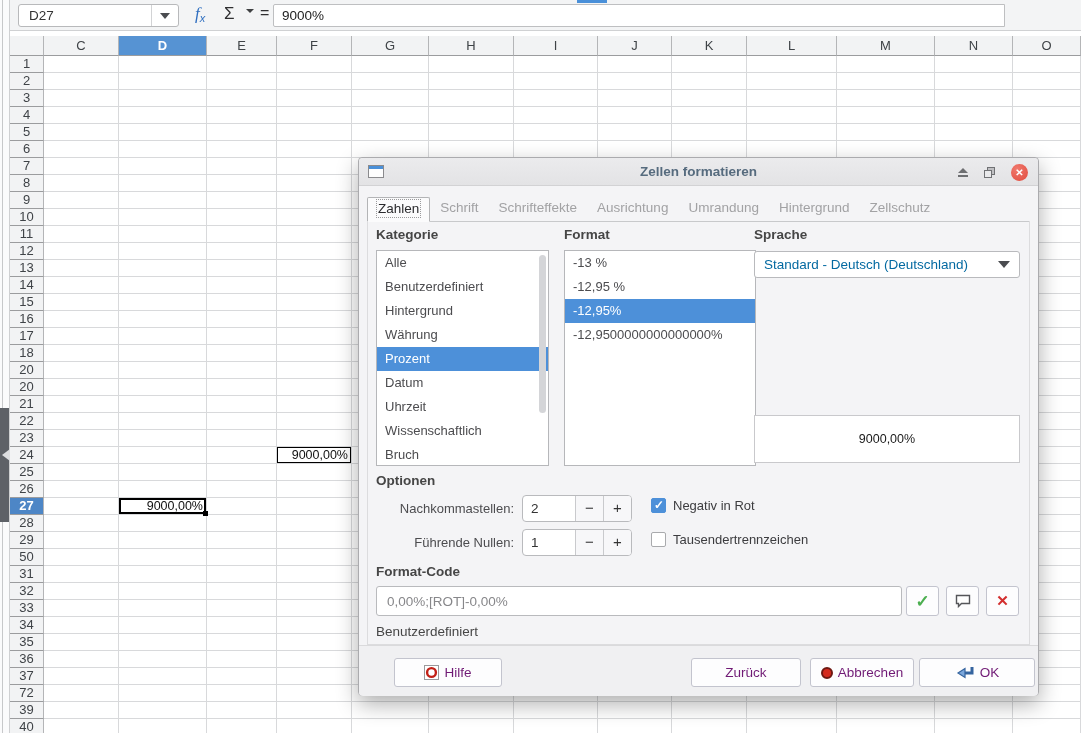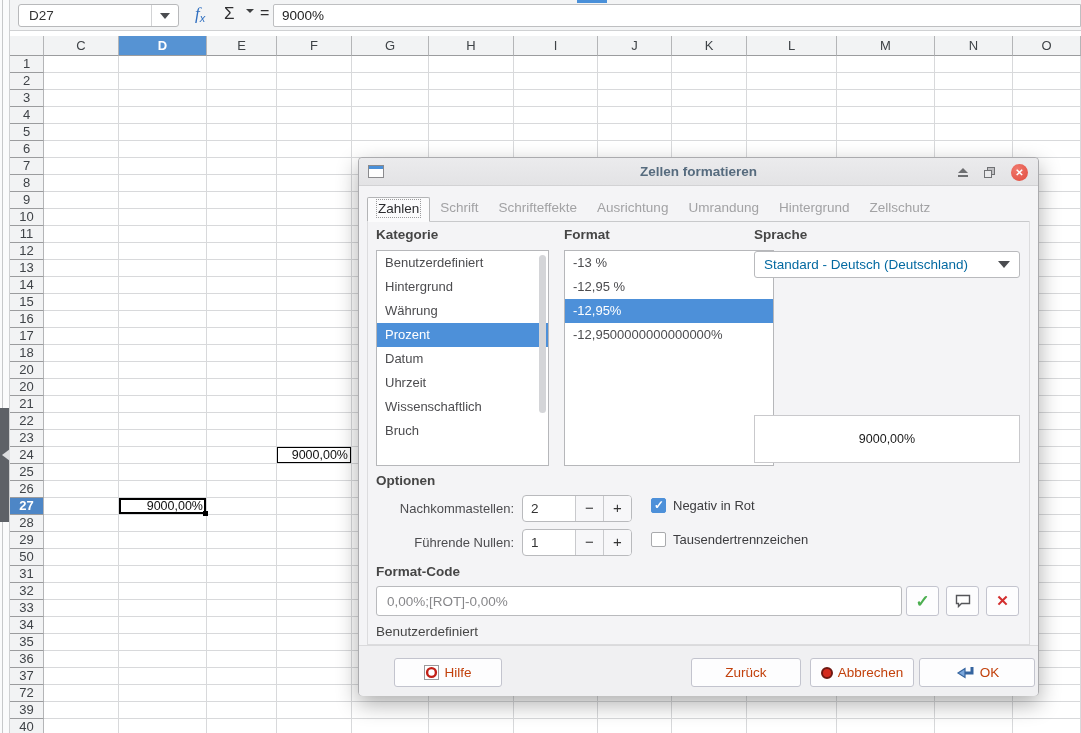--- a/index.html
+++ b/index.html
@@ -26,21 +26,21 @@
                  display:flex; align-items:center; justify-content:center; }
   .tri-down { width:0; height:0; border-left:5px solid transparent; border-right:5px solid transparent;
               border-top:6px solid #4a4c50; }
   .tri-down.small { border-left-width:4px; border-right-width:4px; border-top-width:4px; border-top-color:#3f4042; }
   .fx { position:absolute; left:185px; top:4px; color:#2f6fc0; font-style:italic; cursor:pointer; }
   .fx .f { font-family:"Liberation Serif", serif; font-size:17px; }
   .fx .x { font-size:11px; position:relative; top:3px; }
   .sigma { position:absolute; left:214px; top:4px; font-size:17px; color:#2e2e30; }
   .sigma-arrow { position:absolute; left:236px; top:13px; }
   .equals { position:absolute; left:250px; top:4px; font-size:16px; color:#2e2e30; }
-  .formula-input { position:absolute; left:263px; top:4px; width:808px; height:23px; background:#fff;
+  .formula-input { position:absolute; left:263px; top:4px; width:732px; height:23px; background:#fff;
                    border:1px solid #bebfc1; border-radius:2px 0 0 2px; display:flex; align-items:center; }
   .formula-input span { padding-left:8px; font-size:13.5px; color:#222; }
   .top-blue-strip { position:absolute; left:577px; top:0; width:30px; height:3px; background:#4a90d9; }
 
   
   #sheet { position:absolute; left:10px; top:36px; width:1071px; height:697px; overflow:hidden; }
   .srow { display:flex; height:17px; }
   .srow.hdr { height:20px; }
   .scell { flex:none; border-right:1px solid #d8d9db; border-bottom:1px solid #d8d9db;
            font-size:12.5px; color:#111; overflow:visible; }
@@ -132,21 +132,21 @@
               border:1px solid #c3c4ce; border-radius:3px; display:flex; align-items:center;
               justify-content:center; cursor:pointer; }
   .mini-btn .check { color:var(--checkmark-green,#4caf50); font-size:17px; font-weight:bold; }
   .mini-btn .cross { color:var(--cancel-icon-red,#d32f2f); font-size:15px; font-weight:bold; }
 
   .dlg-sep { position:absolute; left:0; top:487px; width:100%; border-top:1px solid #dadadc; }
   .dlg-bottom { position:absolute; left:0; top:488px; width:100%; height:50px; background:#f0f0f2;
                 border-radius:0 0 4px 4px; }
   .pbtn { position:absolute; top:500px; height:29px; background:#fdfdfe; border:1px solid #c3c4ce;
           border-radius:3px; display:flex; align-items:center; justify-content:center; gap:5px;
-          font-size:13.5px; color:#c2410c; cursor:pointer; }
+          font-size:13.5px; color:#701a75; cursor:pointer; }
   .help-icon { width:15px; height:15px; border:1px solid #9a9a9c; background:#fff; flex:none; }
   .cancel-icon { width:12px; height:12px; border-radius:50%; background:#d42a1e;
                  border:2px solid #6e1812; flex:none; }
 </style>
 </head>
 <body>
 
 <div id="app">
 
   <div class="left-strip">
@@ -854,31 +854,32 @@
         <span class="tab"><span class="tab-inner">Hintergrund</span></span>
         <span class="tab"><span class="tab-inner">Zellschutz</span></span>
       </div>
     <div class="panel-border"></div>
 
     <div class="lbl bold" style="left:17px; top:69px;">Kategorie</div>
     <div class="lbl bold" style="left:205px; top:69px;">Format</div>
     <div class="lbl bold" style="left:395px; top:69px;">Sprache</div>
 
     <div class="listbox" id="category-list" style="left:17px; top:92px; width:173px; height:216px;">
+      <div class="list-item">Alle</div>
         <div class="list-item">Benutzerdefiniert</div>
         <div class="list-item">Hintergrund</div>
         <div class="list-item">Währung</div>
         <div class="list-item selected">Prozent</div>
         <div class="list-item">Datum</div>
         <div class="list-item">Uhrzeit</div>
         <div class="list-item">Wissenschaftlich</div>
         <div class="list-item">Bruch</div>
         <div class="kat-scroll"></div>
     </div>
-    <div class="listbox" id="format-list" style="left:205px; top:92px; width:210px; height:216px;">
+    <div class="listbox" id="format-list" style="left:205px; top:92px; width:192px; height:216px;">
         <div class="list-item">-13 %</div>
         <div class="list-item">-12,95 %</div>
         <div class="list-item selected">-12,95%</div>
         <div class="list-item">-12,9500000000000000%</div>
       </div>
 
     <div class="combo">
       <span class="txt">Standard - Deutsch (Deutschland)</span>
       <span class="tri-down"></span>
     </div>

